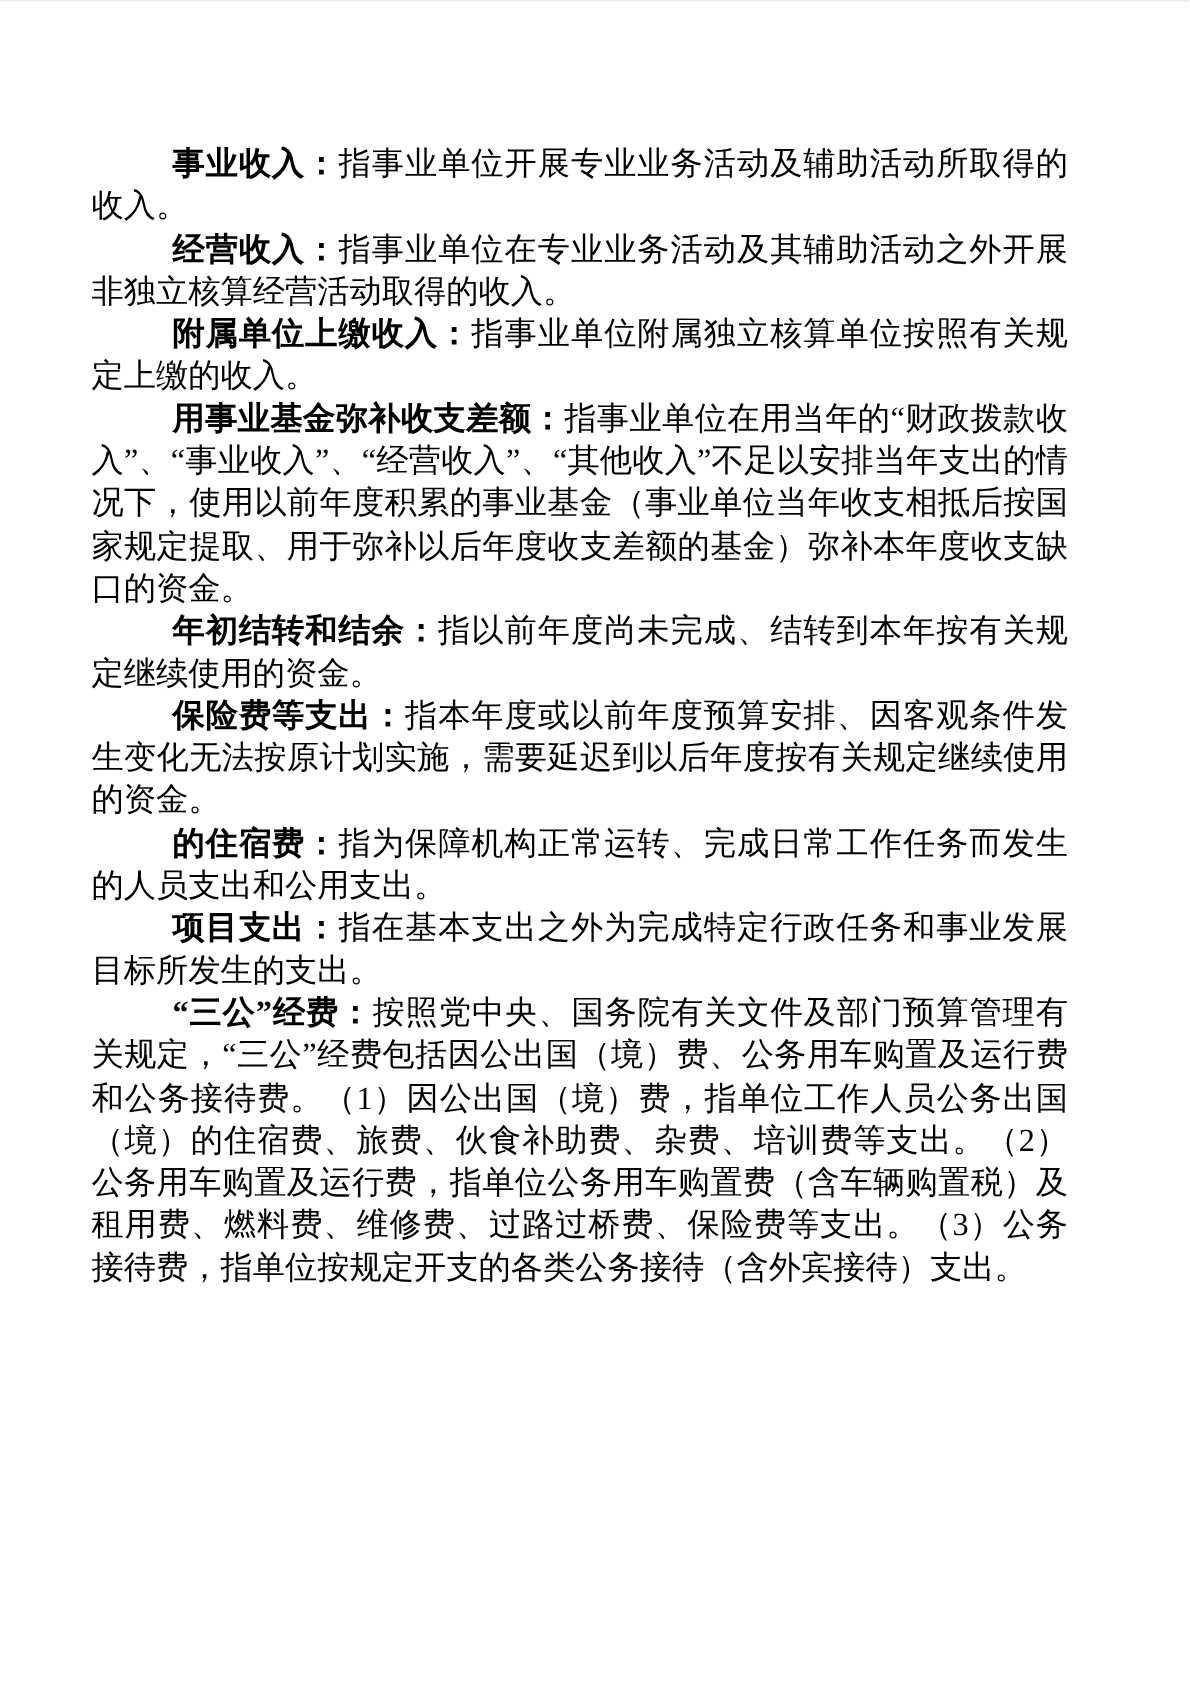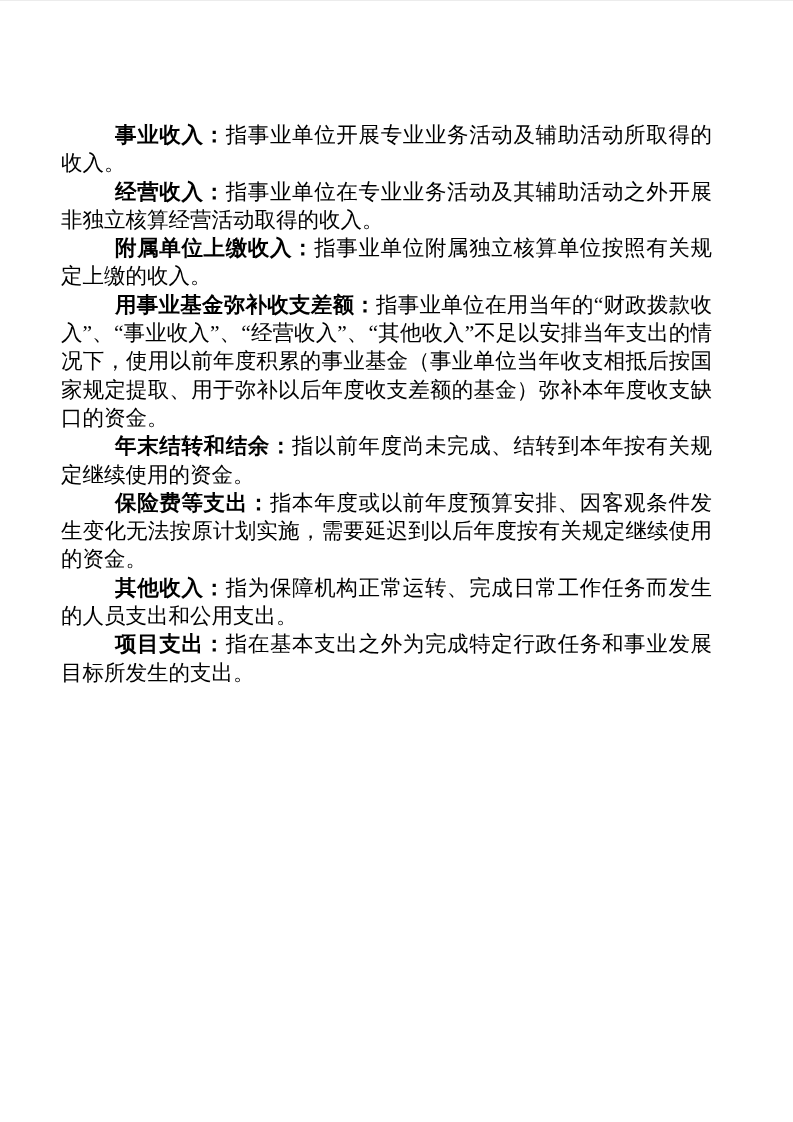--- a/index.html
+++ b/index.html
@@ -9,21 +9,21 @@
     background: #ffffff;
   }
   .page {
     position: relative;
     width: 793px;
     height: 1122px;
     box-sizing: border-box;
     background: #ffffff;
     color: #000000;
     border-top: 1px solid #ececec;
-    padding: 120px 81px 0 61px;
+    padding: 94px 81px 0 61px;
     overflow: hidden;
     font-family: "Liberation Serif", "DejaVu Serif", serif;
   }
   .content {
     width: 651px;
   }
   p.para {
     margin: 0;
     padding: 0;
     font-size: 21.5px;
@@ -46,25 +46,26 @@
 
     <p class="para"><span class="term">事业收入：</span><span>指事业单位开展专业业务活动及辅助活动所取得的收入。</span></p>
 
     <p class="para"><span class="term">经营收入：</span><span>指事业单位在专业业务活动及其辅助活动之外开展非独立核算经营活动取得的收入。</span></p>
 
     <p class="para"><span class="term">附属单位上缴收入：</span><span>指事业单位附属独立核算单位按照有关规定上缴的收入。</span></p>
 
 
     <p class="para"><span class="term">用事业基金弥补收支差额：</span><span>指事业单位在用当年的“财政拨款收入”、“事业收入”、“经营收入”、“其他收入”不足以安排当年支出的情况下，使用以前年度积累的事业基金（事业单位当年收支相抵后按国家规定提取、用于弥补以后年度收支差额的基金）弥补本年度收支缺口的资金。</span></p>
 
-    <p class="para"><span class="term">年末结转和结余：</span><span>指以前年度尚未完成、结转到本年按有关规定继续使用的资金。</span></p>
+    <p class="para"><span class="term">年初结转和结余：</span><span>指以前年度尚未完成、结转到本年按有关规定继续使用的资金。</span></p>
 
 
     <p class="para"><span class="term">保险费等支出：</span><span>指本年度或以前年度预算安排、因客观条件发生变化无法按原计划实施，需要延迟到以后年度按有关规定继续使用的资金。</span></p>
 
-    <p class="para"><span class="term">其他收入：</span><span>指为保障机构正常运转、完成日常工作任务而发生的人员支出和公用支出。</span></p>
+    <p class="para"><span class="term">的住宿费：</span><span>指为保障机构正常运转、完成日常工作任务而发生的人员支出和公用支出。</span></p>
 
     <p class="para"><span class="term">项目支出：</span><span>指在基本支出之外为完成特定行政任务和事业发展目标所发生的支出。</span></p>
 
 
+    <p class="para"><span class="term">“三公”经费：</span><span>按照党中央、国务院有关文件及部门预算管理有关规定，“三公”经费包括因公出国（境）费、公务用车购置及运行费和公务接待费。（1）因公出国（境）费，指单位工作人员公务出国（境）的住宿费、旅费、伙食补助费、杂费、培训费等支出。（2）公务用车购置及运行费，指单位公务用车购置费（含车辆购置税）及租用费、燃料费、维修费、过路过桥费、保险费等支出。（3）公务接待费，指单位按规定开支的各类公务接待（含外宾接待）支出。</span></p>
 
   </div>
 </div>
 
 </body></html>

